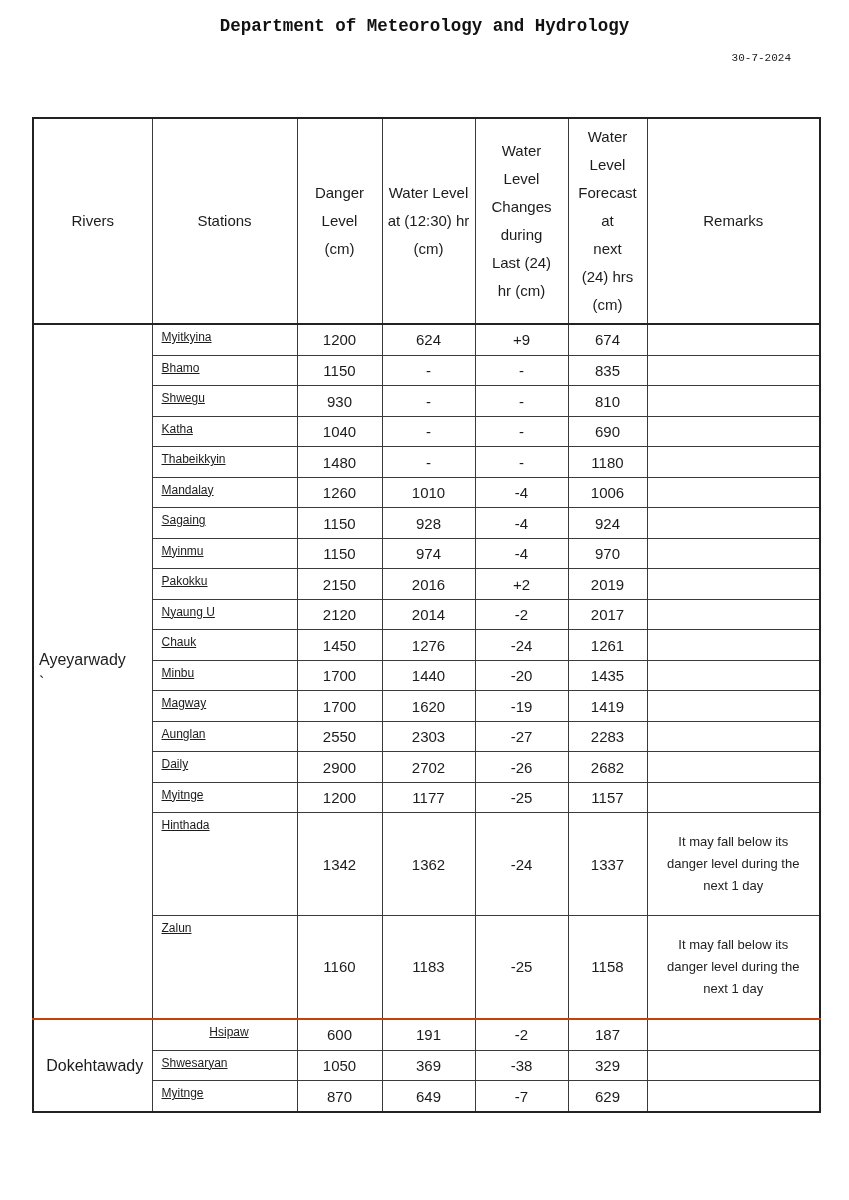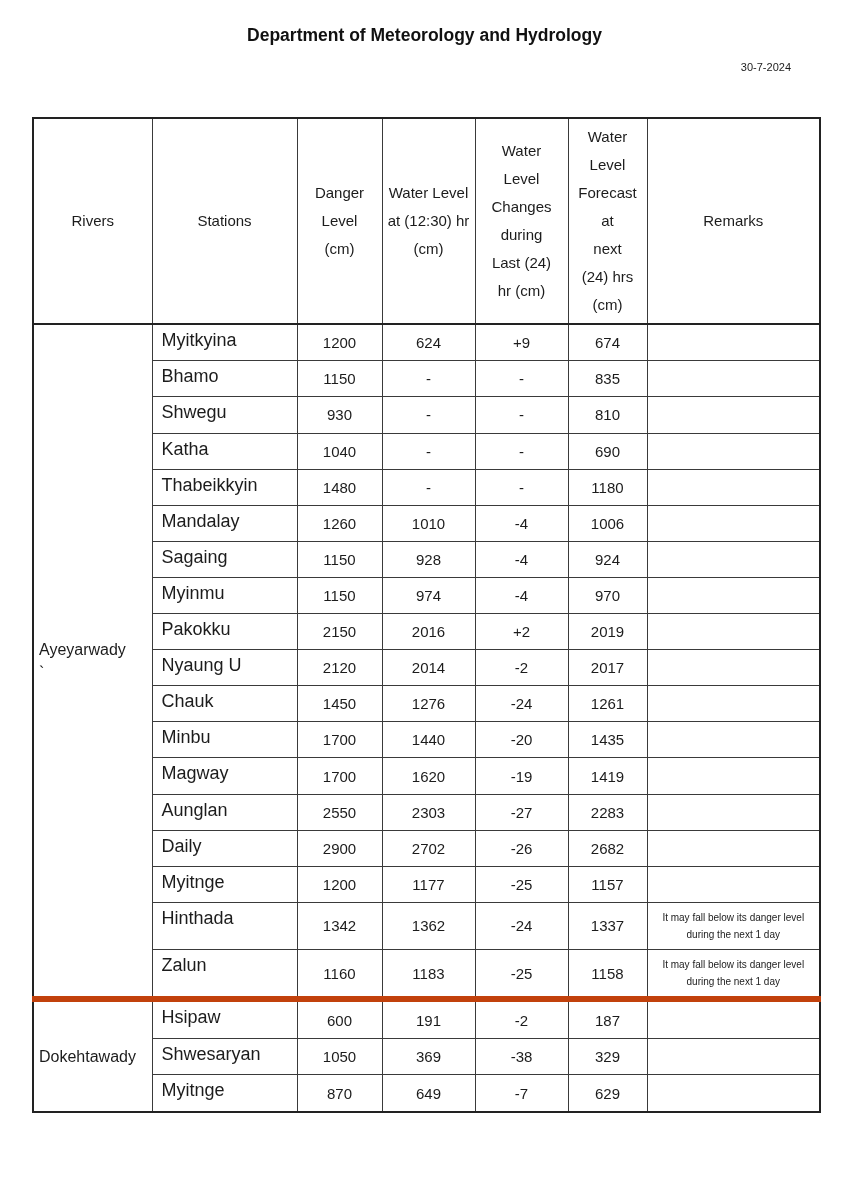--- a/index.html
+++ b/index.html
@@ -8,21 +8,21 @@
     background: #ffffff;
   }
   body {
     width: 849px;
     height: 1200px;
     position: relative;
     font-family: "Liberation Sans", sans-serif;
     color: #1c1c1c;
     overflow: hidden;
   }
-  .doc-header { padding-top: 27px; }
+  .doc-header { padding-top: 18px; font-family: Liberation Mono, monospace; }
   .title {
     text-align: center;
     font-weight: bold;
     font-size: 17.5px;
     line-height: 1.0;
     margin: 0;
     color: #111;
   }
   .title.second { margin-top: 9px; }
   .date-line {
@@ -49,44 +49,45 @@
   tr.header-row { height: 206px; }
   tr.header-row td {
     border-bottom: 2px solid #222222;
     text-align: center;
     vertical-align: middle;
     font-size: 15px;
     line-height: 1.87;
     white-space: pre-line;
     color: #1c1c1c;
   }
-  tr.group-start td { border-top: 6px solid #c2410c; }
+  tr.group-start td { border-top: 2px solid #c2410c; text-align: center; }
   td.river-cell {
     text-align: left;
     vertical-align: middle;
     padding-left: 5px;
     font-size: 16px;
     line-height: 1.45;
     white-space: pre-line;
   }
   td.station-cell {
     text-align: left;
     vertical-align: top;
     padding: 5px 0 0 9px;
-    font-size: 18px;
+    font-size: 12px;
+    text-decoration: underline;
   }
   td.danger-level-cell, td.water-level-cell, td.change-cell, td.forecast-cell {
     text-align: center;
     vertical-align: middle;
     font-size: 15px;
   }
   td.remarks-cell {
     text-align: center;
     vertical-align: middle;
-    font-size: 10px;
+    font-size: 13px;
     line-height: 1.7;
     padding: 0 14px;
     color: #222;
   }
 </style>
 </head>
 <body>
 
 <div class="doc-header">
   <div class="title">Department of Meteorology and Hydrology</div>

